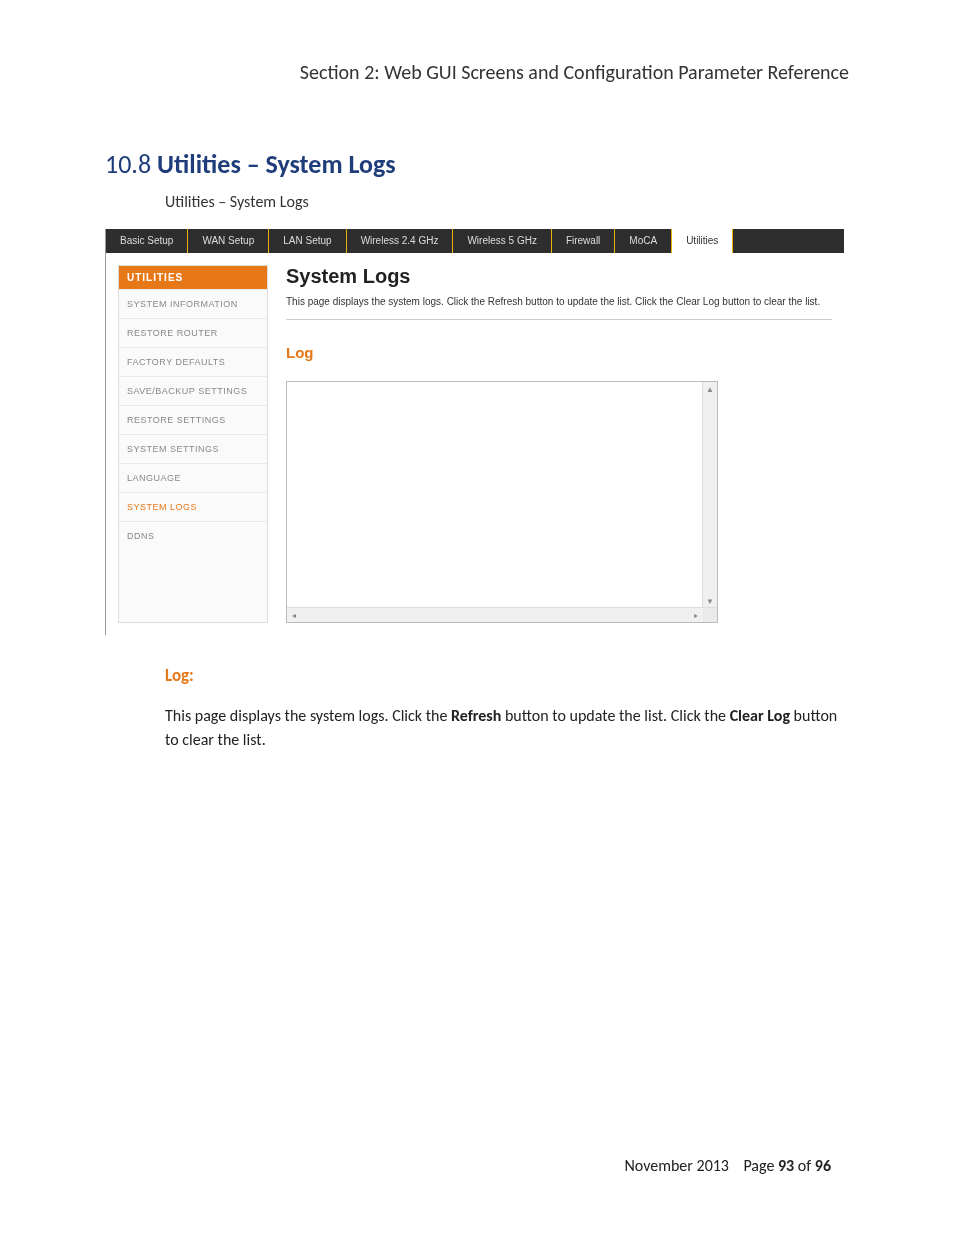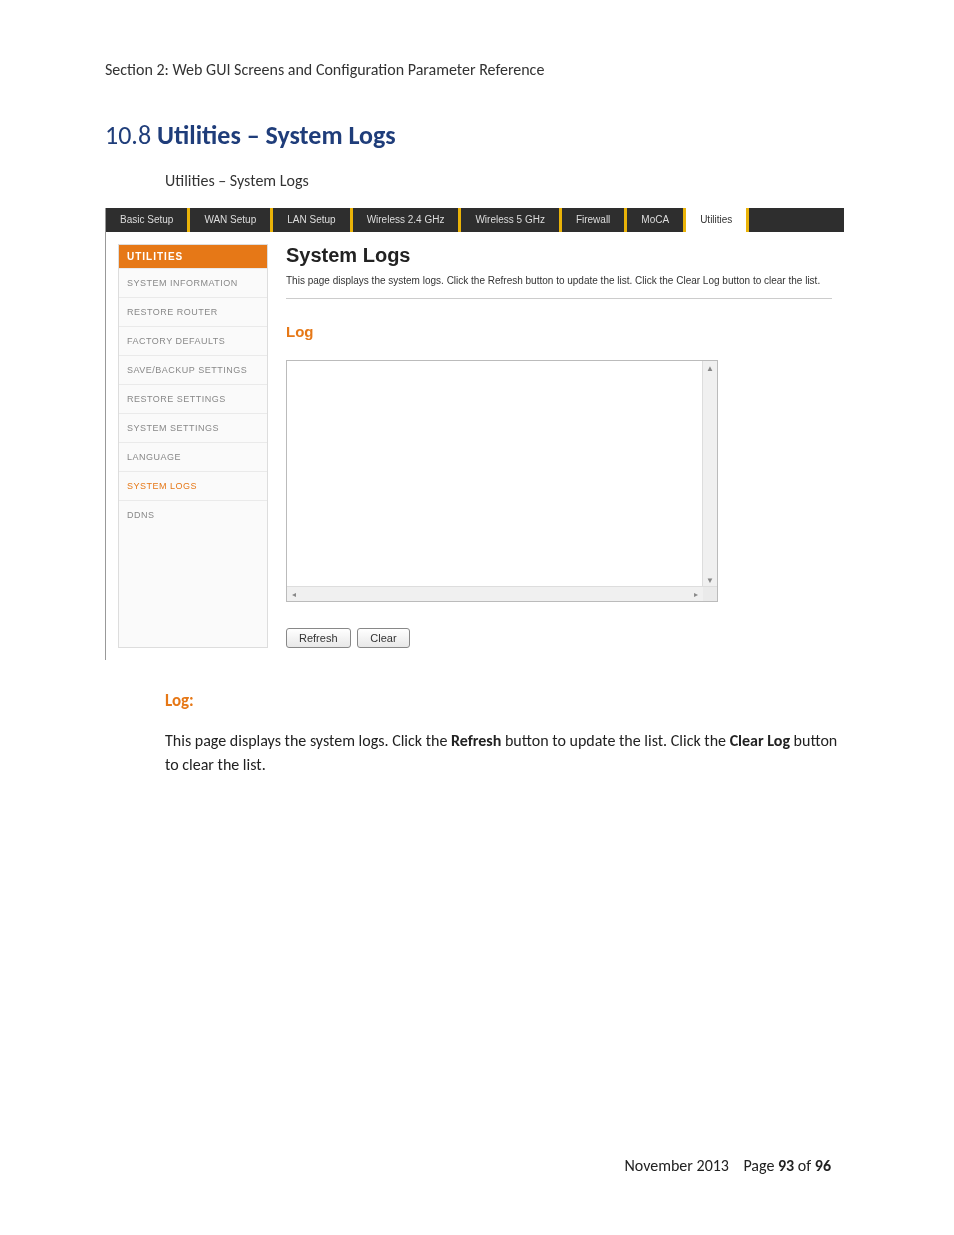--- a/index.html
+++ b/index.html
@@ -1,25 +1,25 @@
 <!DOCTYPE html>
 <html><head>
 <meta charset="utf-8">
 <style>
   html,body{margin:0;padding:0;background:#fff;font-family:Calibri,Arial,sans-serif;color:#222;}
   .page{width:954px;min-height:1235px;margin:0 auto;position:relative;box-sizing:border-box;padding:60px 105px 50px 105px;}
-  .section-header{font-size:16px;color:#333;margin-bottom:40px;}
-  .heading-row{display:flex;align-items:flex-end;margin-bottom:20px;}
+  .section-header{text-align:right;font-size:20px;color:#333;margin-bottom:64px;}
+  .heading-row{display:flex;align-items:flex-end;margin-bottom:12px;}
   .heading-num{color:#1f3d7a;font-size:26px;font-weight:400;margin-right:6px;}
   .heading-title{color:#1f3d7a;font-size:26px;font-weight:700;}
   .subheading{margin-left:60px;font-size:16px;color:#333;margin-bottom:18px;}
   .screenshot-wrap{border-left:1px solid #999;padding-left:0;margin-left:0;margin-bottom:30px;}
   .gui{width:738px;background:#fff;font-family:Arial,sans-serif;font-size:10px;color:#555;}
   .topnav{display:flex;background:#2e2e2e;height:24px;}
-  .topnav .tab{flex:0 0 auto;color:#ddd;font-size:10px;padding:6px 14px;border-right:3px solid #eab308;cursor:pointer;white-space:nowrap;}
+  .topnav .tab{flex:0 0 auto;color:#ddd;font-size:10px;padding:6px 14px;border-right:1px solid #eab308;cursor:pointer;white-space:nowrap;}
   .topnav .tab.wide{padding:6px 14px;}
   .topnav .tab.active{background:#fff;color:#333;}
   .topnav .spacer{flex:1;background:#2e2e2e;}
   .gui-body{display:flex;padding:12px;gap:18px;}
   .sidebar{width:148px;border:1px solid #ddd;background:#fafafa;}
   .side-head{background:#e67817;color:#fff;font-size:10px;font-weight:bold;padding:6px 8px;letter-spacing:1px;}
   .side-item{border-top:1px solid #eaeaea;padding:9px 8px;font-size:9px;color:#888;letter-spacing:0.5px;cursor:pointer;}
   .side-item.active{color:#e67817;}
   .content{flex:1;}
   .sys-title{font-family:Arial,sans-serif;font-size:20px;font-weight:bold;color:#222;margin:0 0 8px 0;}
@@ -88,24 +88,20 @@
             <div class="scroll-v">
               <div class="thumb-up">▲</div>
               <div class="thumb-dn">▼</div>
             </div>
             <div class="scroll-h">
               <div class="thumb-l">◂</div>
               <div class="thumb-r">▸</div>
               <div class="grip"></div>
             </div>
           </div>
-          <div class="btn-row">
-            <span class="btn">Refresh</span>
-            <span class="btn">Clear</span>
-          </div>
         </div>
       </div>
     </div>
   </div>
 
   <div class="doc-label">Log:</div>
   <div class="doc-para">
     <span>This page displays the system logs.  Click the </span><b>Refresh</b><span> button to update the list.  Click the </span><b>Clear Log</b><span> button to clear the list.</span>
   </div>
 

